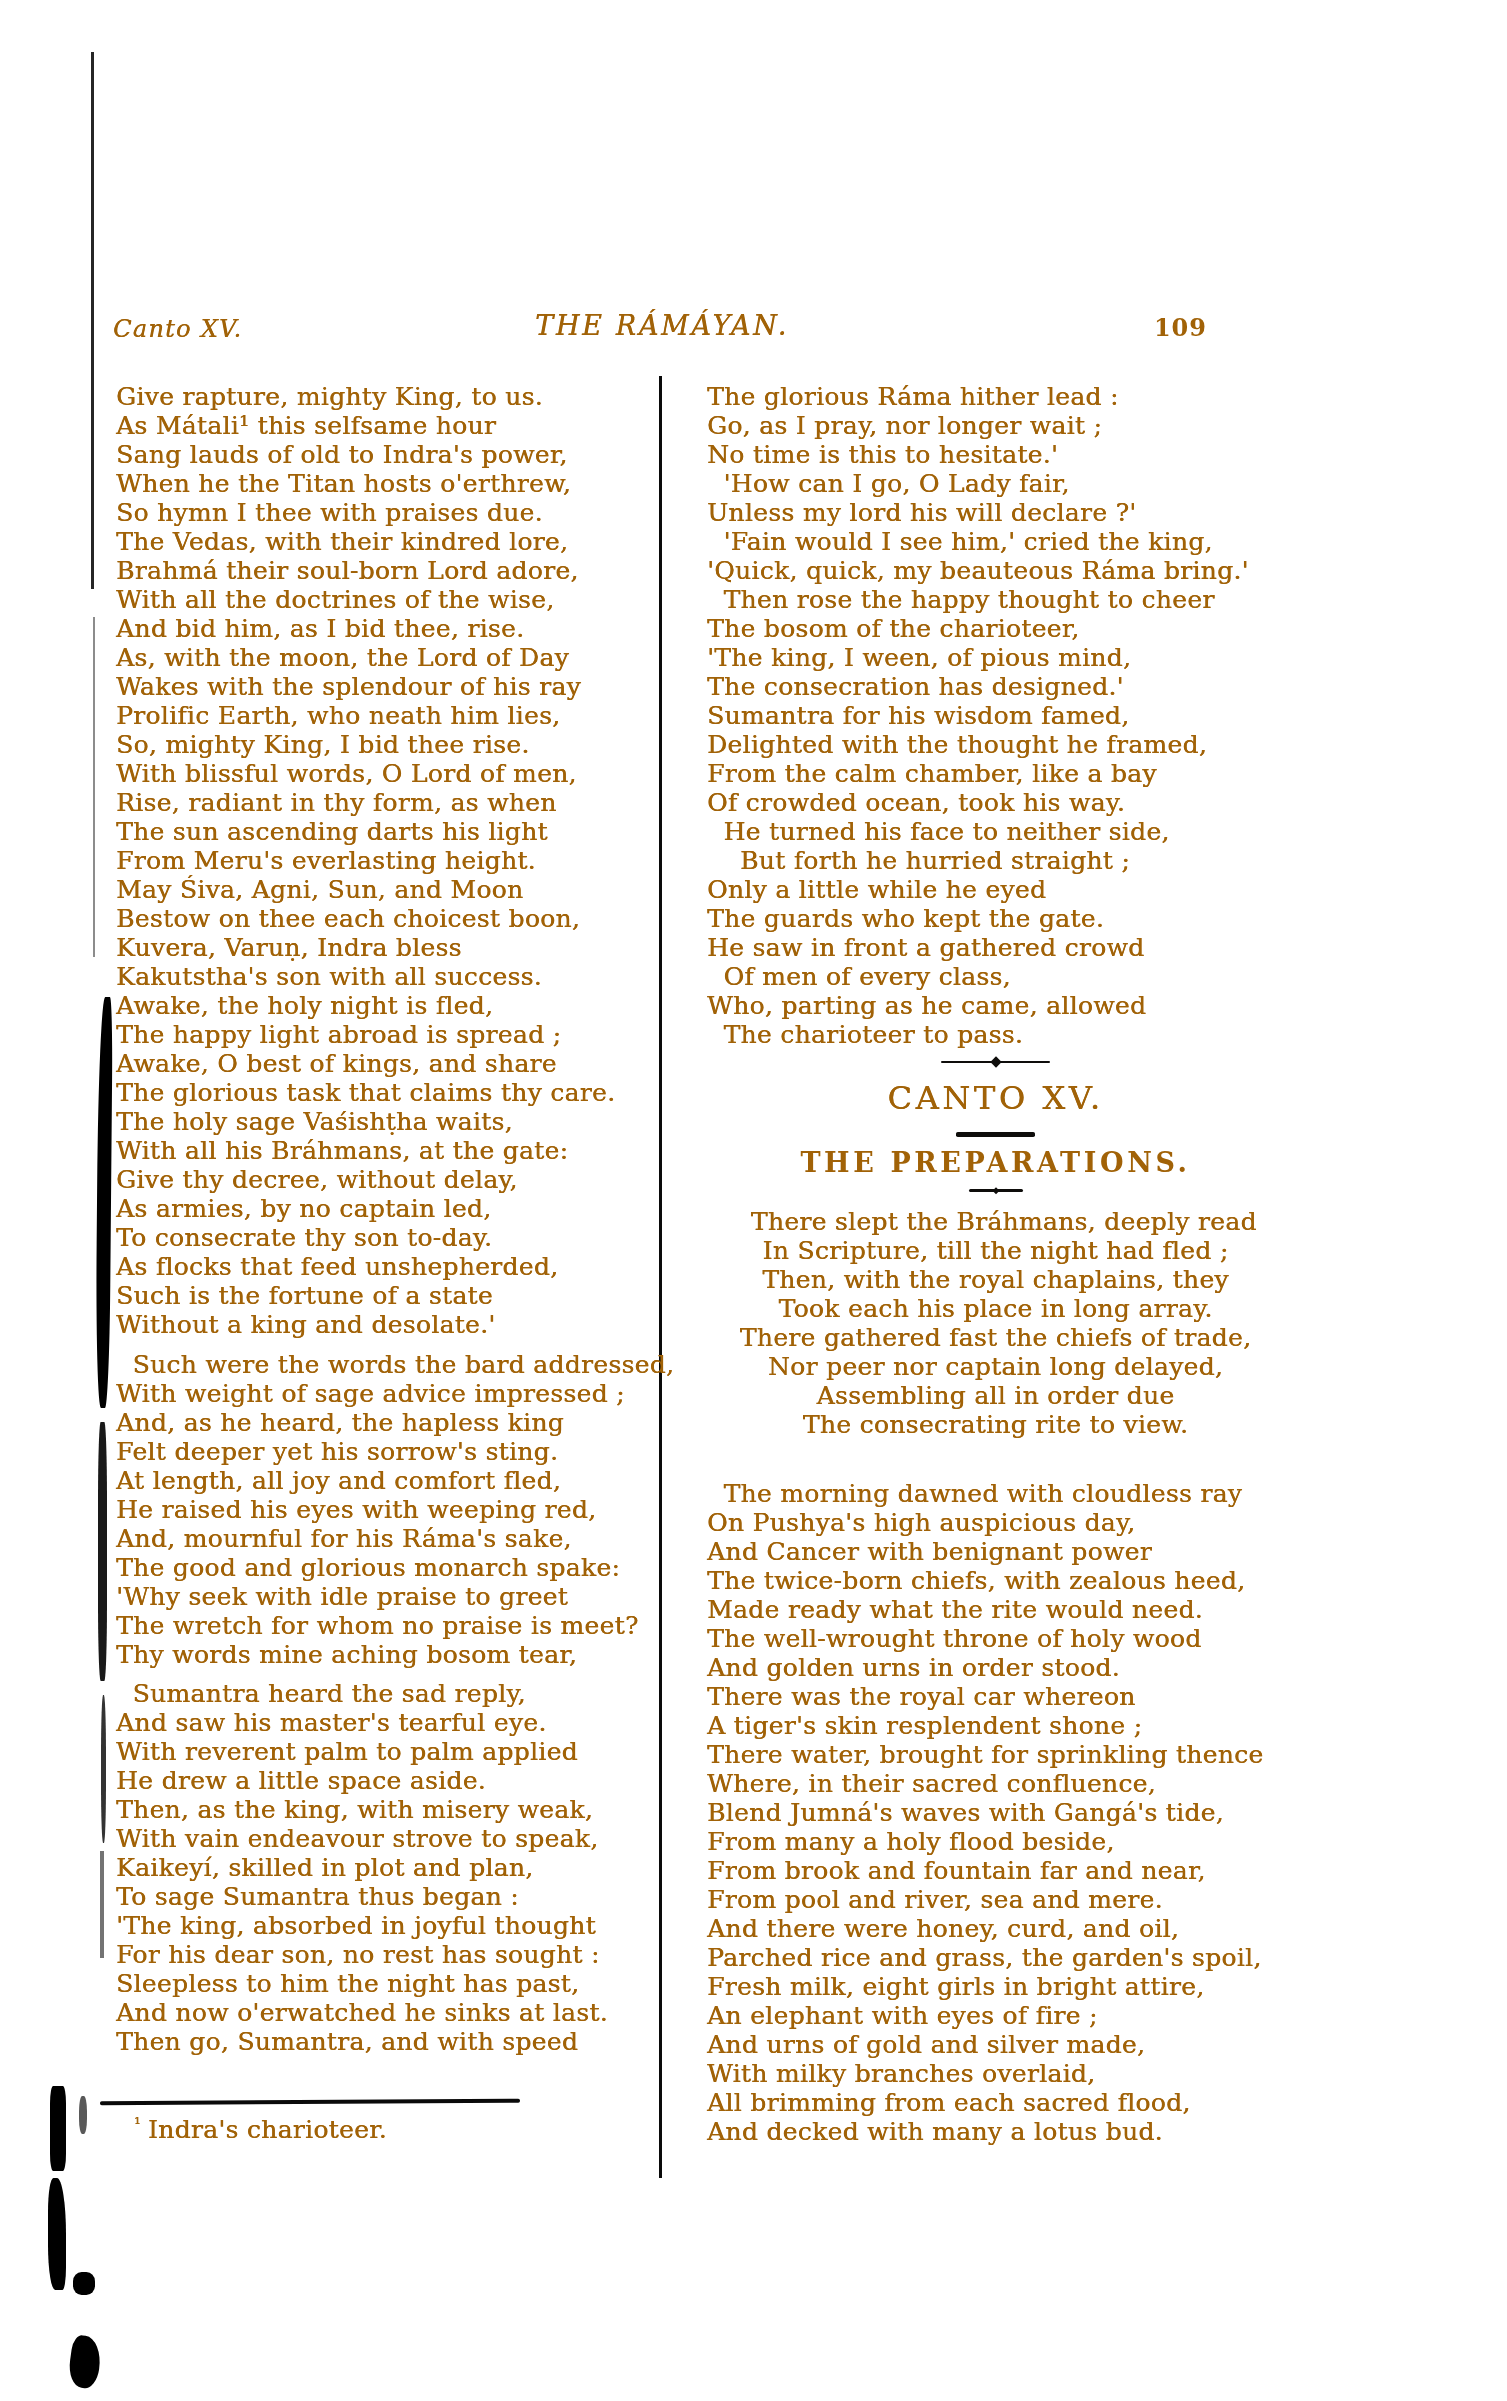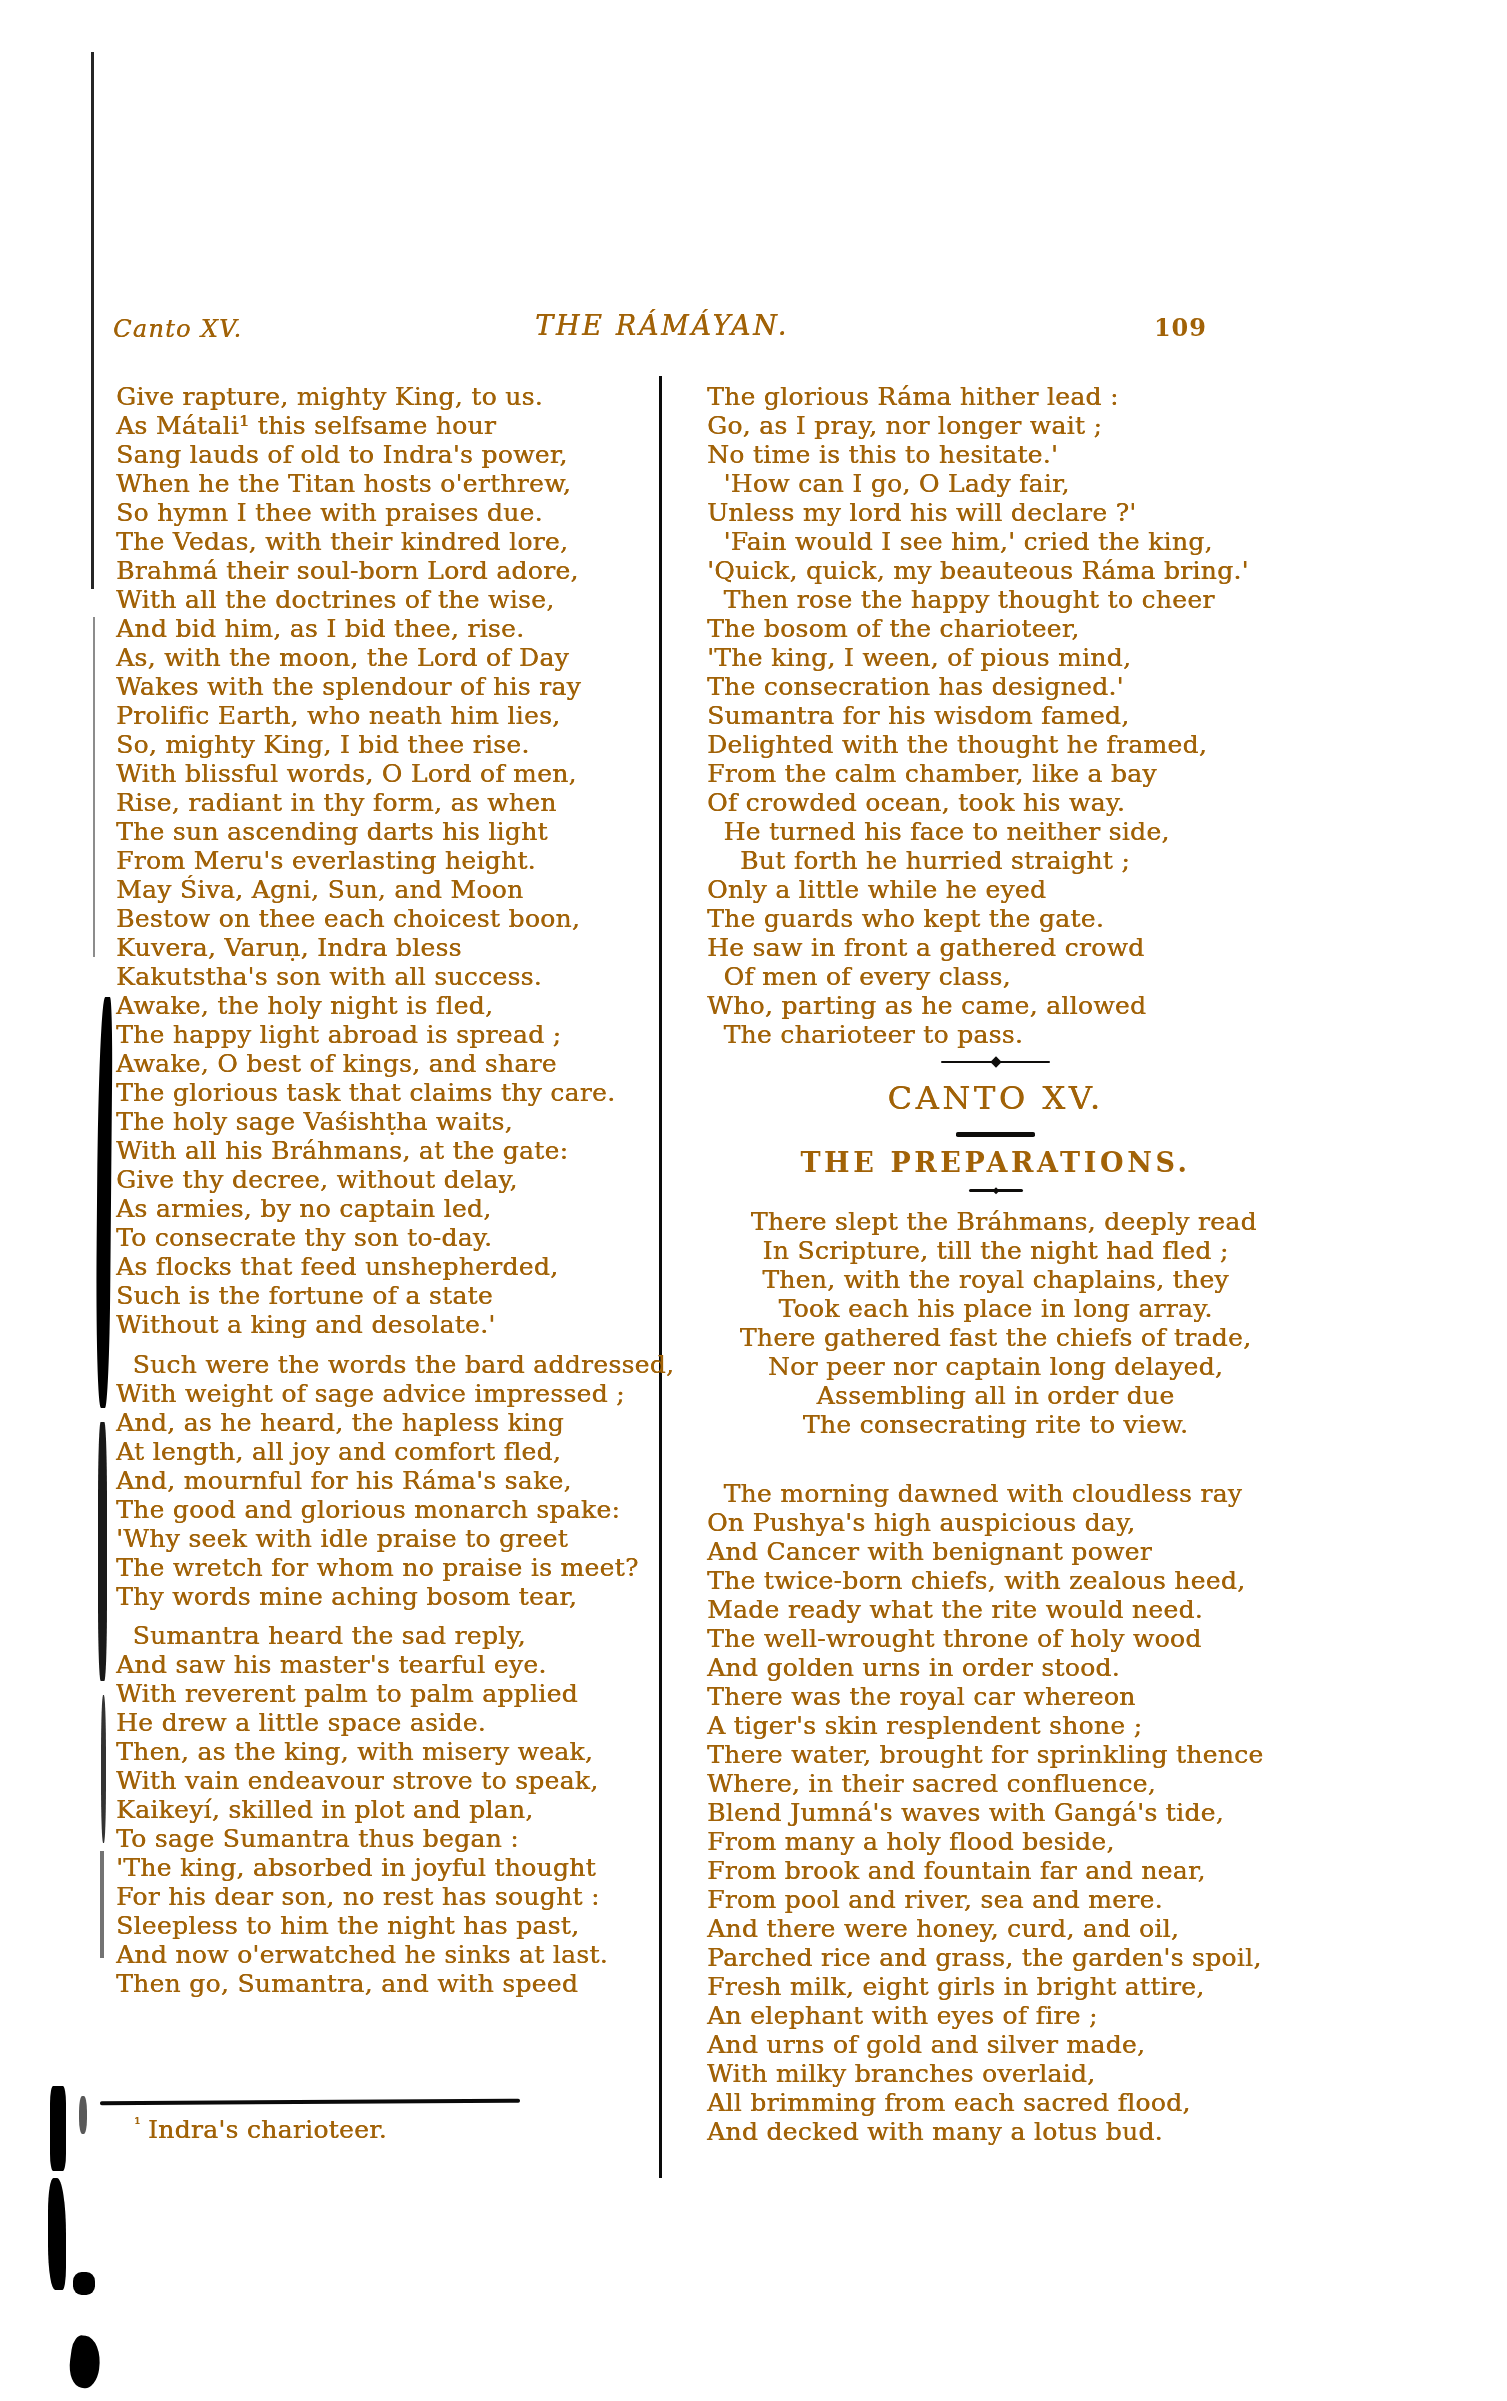--- a/index.html
+++ b/index.html
@@ -132,21 +132,23 @@
         <div class="vline">As armies, by no captain led,</div>
         <div class="vline">To consecrate thy son to-day.</div>
         <div class="vline">As flocks that feed unshepherded,</div>
         <div class="vline">Such is the fortune of a state</div>
         <div class="vline">Without a king and desolate.'</div>
       </div>
     <div class="stanza">
         <div class="vline">  Such were the words the bard addressed,</div>
         <div class="vline">With weight of sage advice impressed ;</div>
         <div class="vline">And, as he heard, the hapless king</div>
+        <div class="vline">Felt deeper yet his sorrow's sting.</div>
         <div class="vline">At length, all joy and comfort fled,</div>
+        <div class="vline">He raised his eyes with weeping red,</div>
         <div class="vline">And, mournful for his Ráma's sake,</div>
         <div class="vline">The good and glorious monarch spake:</div>
         <div class="vline">'Why seek with idle praise to greet</div>
         <div class="vline">The wretch for whom no praise is meet?</div>
         <div class="vline">Thy words mine aching bosom tear,</div>
       </div>
     <div class="stanza">
         <div class="vline">  Sumantra heard the sad reply,</div>
         <div class="vline">And saw his master's tearful eye.</div>
         <div class="vline">With reverent palm to palm applied</div>

